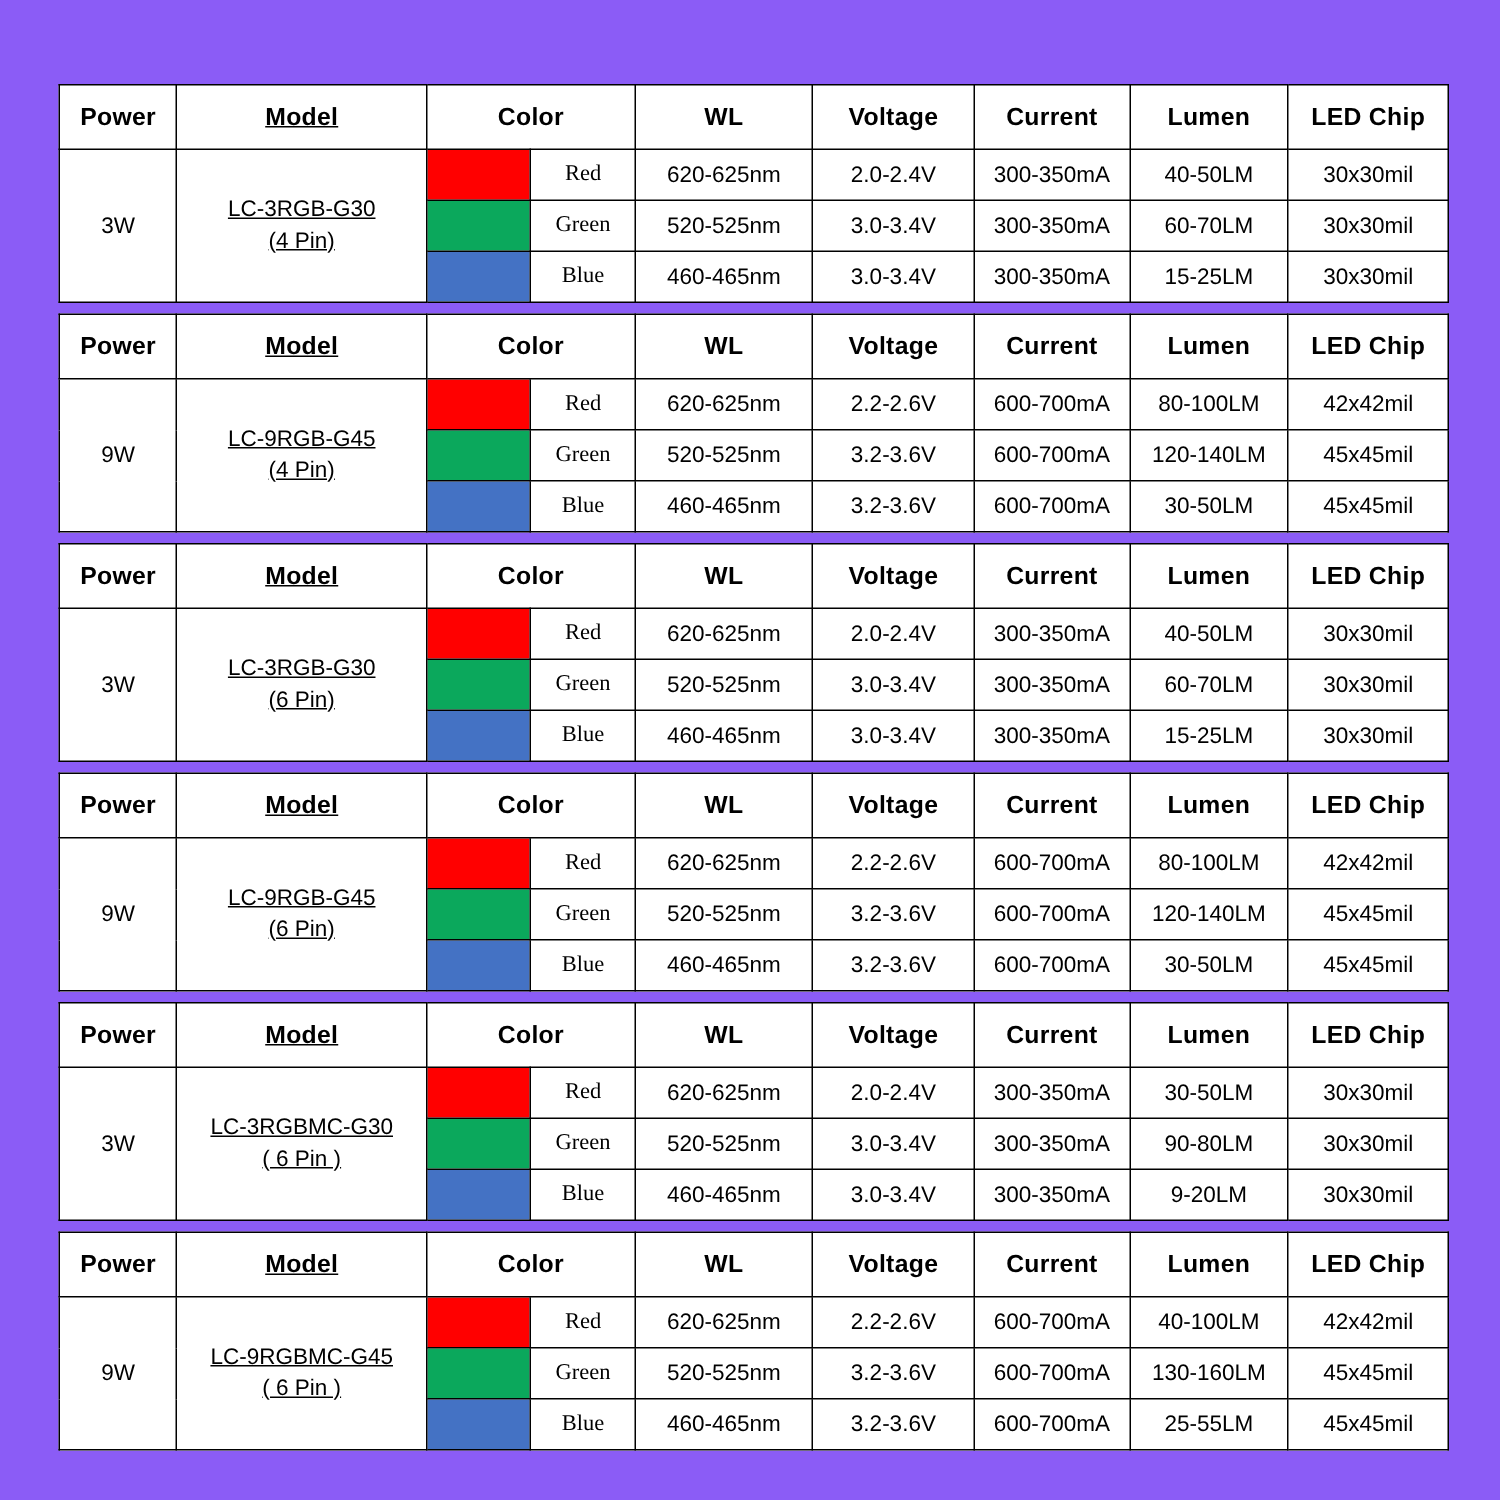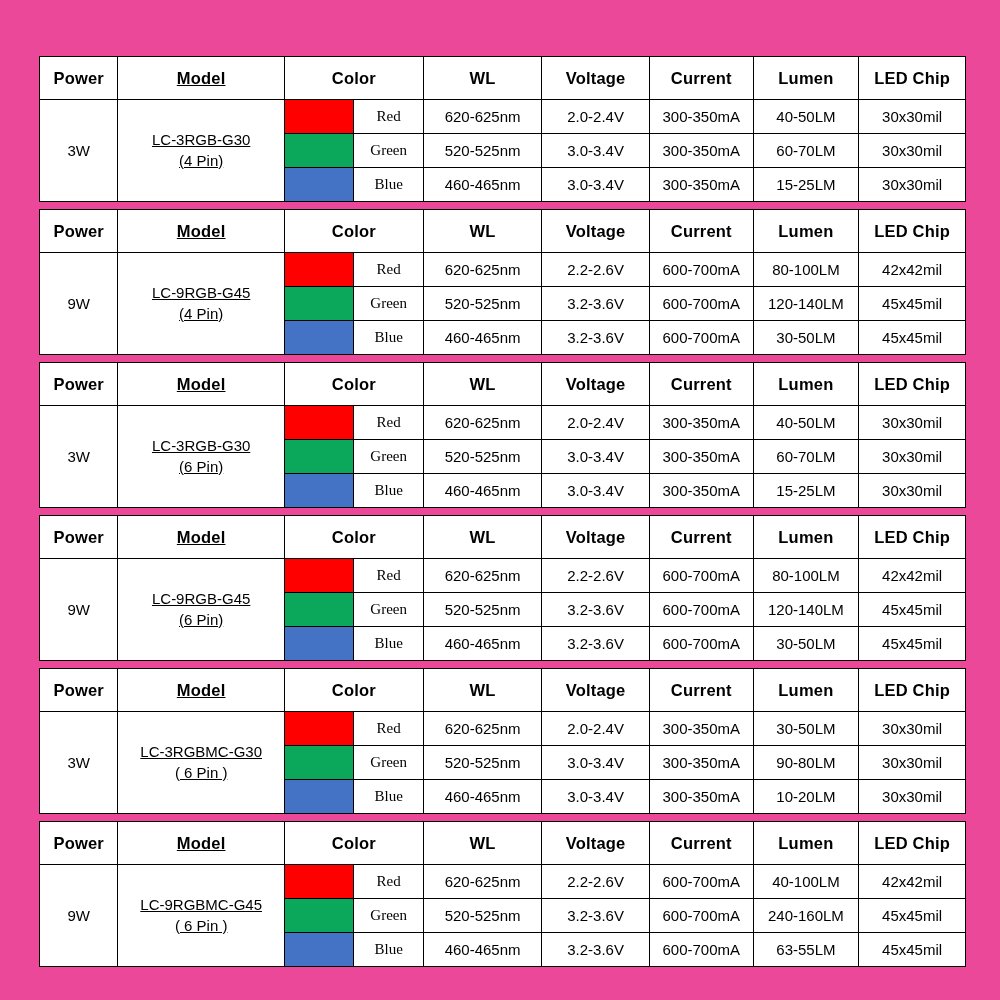--- a/index.html
+++ b/index.html
@@ -11,21 +11,21 @@
     width: 1000px;
     height: 1000px;
     font-family: "Liberation Sans", sans-serif;
     color: #000000;
     overflow: hidden;
   }
   #page {
     position: relative;
     width: 1000px;
     height: 1000px;
-    background: #ec4899;
+    background: #8b5cf6;
     box-sizing: border-box;
     padding: 56px 34px 0 39px;
   }
   .spec-table {
     width: 927px;
     border-collapse: collapse;
     table-layout: fixed;
     margin-bottom: 7px;
     background: #ffffff;
   }
@@ -326,21 +326,21 @@
           <td class="c-chip">30x30mil</td>
         </tr>
         <tr class="body-row">
           <td class="c-swatch swatch-cell">
             <span class="swatch" style="background: rgb(68, 114, 196);"></span>
           </td>
           <td class="c-colorname">Blue</td>
           <td class="c-wl">460-465nm</td>
           <td class="c-voltage">3.0-3.4V</td>
           <td class="c-current">300-350mA</td>
-          <td class="c-lumen">10-20LM</td>
+          <td class="c-lumen">9-20LM</td>
           <td class="c-chip">30x30mil</td>
         </tr>
       </tbody>
     </table>
     <table class="spec-table">
       <thead>
         <tr class="hdr">
           <td class="c-power">Power</td>
           <td class="c-model">Model</td>
           <td class="colorhdr" colspan="2">Color</td>
@@ -366,29 +366,29 @@
           <td class="c-chip">42x42mil</td>
         </tr>
         <tr class="body-row">
           <td class="c-swatch swatch-cell">
             <span class="swatch" style="background: rgb(11, 168, 92);"></span>
           </td>
           <td class="c-colorname">Green</td>
           <td class="c-wl">520-525nm</td>
           <td class="c-voltage">3.2-3.6V</td>
           <td class="c-current">600-700mA</td>
-          <td class="c-lumen">240-160LM</td>
-          <td class="c-chip">45x45mil</td>
-        </tr>
-        <tr class="body-row">
-          <td class="c-swatch swatch-cell">
-            <span class="swatch" style="background: rgb(68, 114, 196);"></span>
-          </td>
-          <td class="c-colorname">Blue</td>
-          <td class="c-wl">460-465nm</td>
-          <td class="c-voltage">3.2-3.6V</td>
-          <td class="c-current">600-700mA</td>
-          <td class="c-lumen">63-55LM</td>
+          <td class="c-lumen">130-160LM</td>
+          <td class="c-chip">45x45mil</td>
+        </tr>
+        <tr class="body-row">
+          <td class="c-swatch swatch-cell">
+            <span class="swatch" style="background: rgb(68, 114, 196);"></span>
+          </td>
+          <td class="c-colorname">Blue</td>
+          <td class="c-wl">460-465nm</td>
+          <td class="c-voltage">3.2-3.6V</td>
+          <td class="c-current">600-700mA</td>
+          <td class="c-lumen">25-55LM</td>
           <td class="c-chip">45x45mil</td>
         </tr>
       </tbody>
     </table>
   </div>
 
 </body></html>

